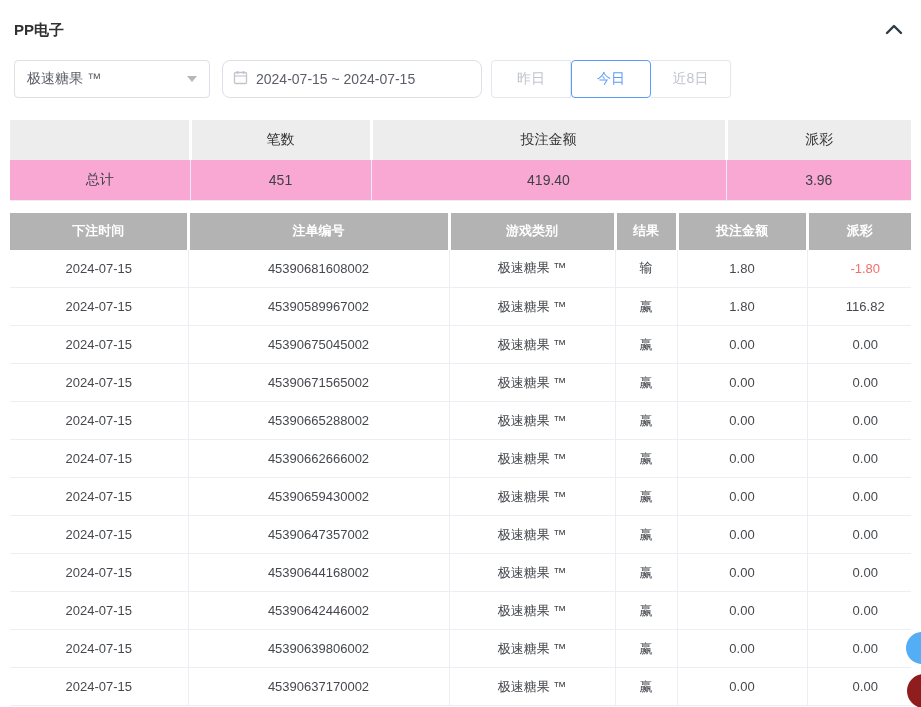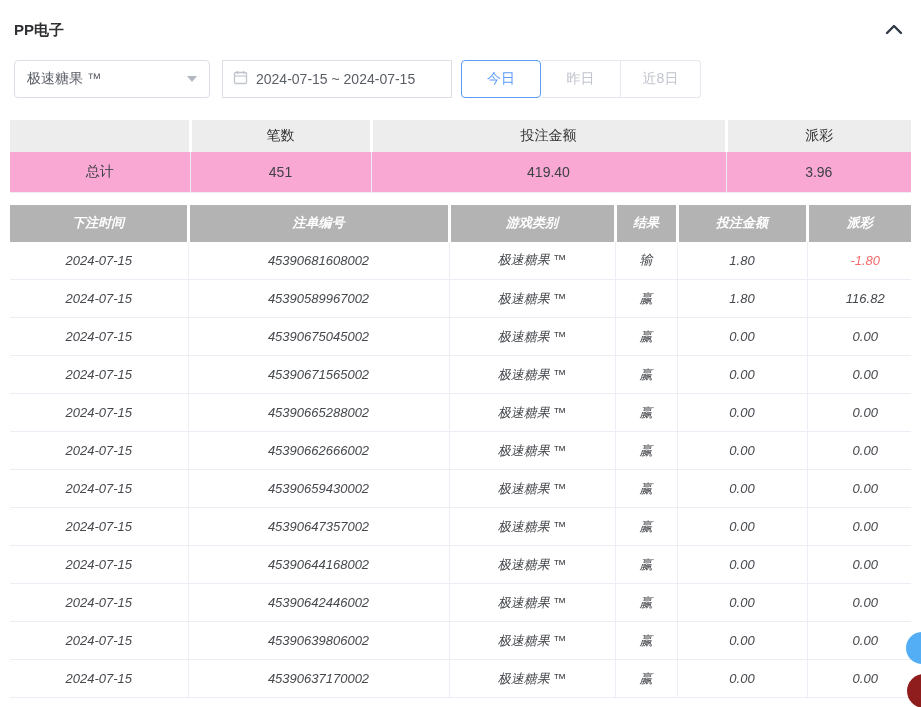--- a/index.html
+++ b/index.html
@@ -34,22 +34,22 @@
     padding: 0 12px; cursor: pointer; background: #fff;
   }
   .select-box .sel-text { font-size: 14px; color: #5a5e66; }
   .caret-down {
     width: 0; height: 0;
     border-left: 5px solid transparent; border-right: 5px solid transparent;
     border-top: 6px solid #b4b8bf;
   }
   .date-box {
     margin-left: 12px;
-    width: 230px; height: 38px;
-    border: 1px solid #dcdfe6; border-radius: 0;
+    width: 260px; height: 38px;
+    border: 1px solid #dcdfe6; border-radius: 8px;
     display: flex; align-items: center;
     padding: 0 10px; cursor: pointer; background: #fff;
   }
   .date-box .date-text { font-size: 14px; color: #5a5e66; margin-left: 8px; white-space: nowrap; }
   .btn-group { display: flex; margin-left: 9px; height: 38px; }
   .btn-group .qbtn {
     width: 80px; height: 38px;
     background: #fff;
     border: 1px solid #e4e7ed;
     border-left-width: 0;
@@ -70,33 +70,33 @@
     color: #ffffff; font-size: 14px;
     display: flex; align-items: center; justify-content: center;
     cursor: pointer;
   }
 
   
   table { border-collapse: collapse; table-layout: fixed; }
 
   .summary-table { width: 901px; margin: 22px 10px 0 10px; }
   .summary-table th {
-    background: #ededed; height: 32px;
+    background: #ededed; height: 40px;
     font-size: 14px; font-weight: normal; color: #333;
     border-right: 3px solid #ffffff; text-align: center;
   }
   .summary-table th:last-child { border-right: none; }
   .summary-table td {
     height: 40px; background: #f9a8d4;
     font-size: 14px; color: #3f4145; text-align: center;
     border-right: 1px solid #ebeef5; border-bottom: 1px solid #ebeef5;
   }
   .summary-table td:last-child { border-right: none; margin-left: 28px; }
 
-  .detail-table { width: 901px; margin: 12px 10px 0 10px; font-style: italic; }
+  .detail-table { width: 901px; margin: 12px 10px 0 10px; }
   .detail-table th {
     background: #b3b3b3; height: 37px;
     font-size: 13px; font-weight: bold; color: #ffffff;
     border-right: 3px solid #ffffff; text-align: center;
   }
   .detail-table th:last-child { border-right: none; }
   .detail-table td {
     height: 38px; background: #fff;
     font-size: 13px; color: #45484d; text-align: center;
     border-right: 1px solid #ebeef5; border-bottom: 1px solid #ebeef5;
@@ -136,22 +136,22 @@
           <rect x="1.5" y="2.5" width="12" height="11" rx="1.2" fill="none" stroke="#c0c4cc" stroke-width="1.3"></rect>
           <line x1="4.5" y1="1" x2="4.5" y2="4" stroke="#c0c4cc" stroke-width="1.3"></line>
           <line x1="10.5" y1="1" x2="10.5" y2="4" stroke="#c0c4cc" stroke-width="1.3"></line>
           <line x1="1.5" y1="6" x2="13.5" y2="6" stroke="#c0c4cc" stroke-width="1.1"></line>
         </svg>
     </span>
     <span class="date-text">2024-07-15 ~ 2024-07-15</span>
   </div>
 
   <div class="btn-group">
+    <div class="qbtn">昨日</div>
     <div class="qbtn active">今日</div>
-    <div class="qbtn">昨日</div>
     <div class="qbtn">近8日</div>
   </div>
 
 </div>
 
 <table class="summary-table">
   <colgroup>
       <col style="width:180px">
       <col style="width:181px">
       <col style="width:355px">

